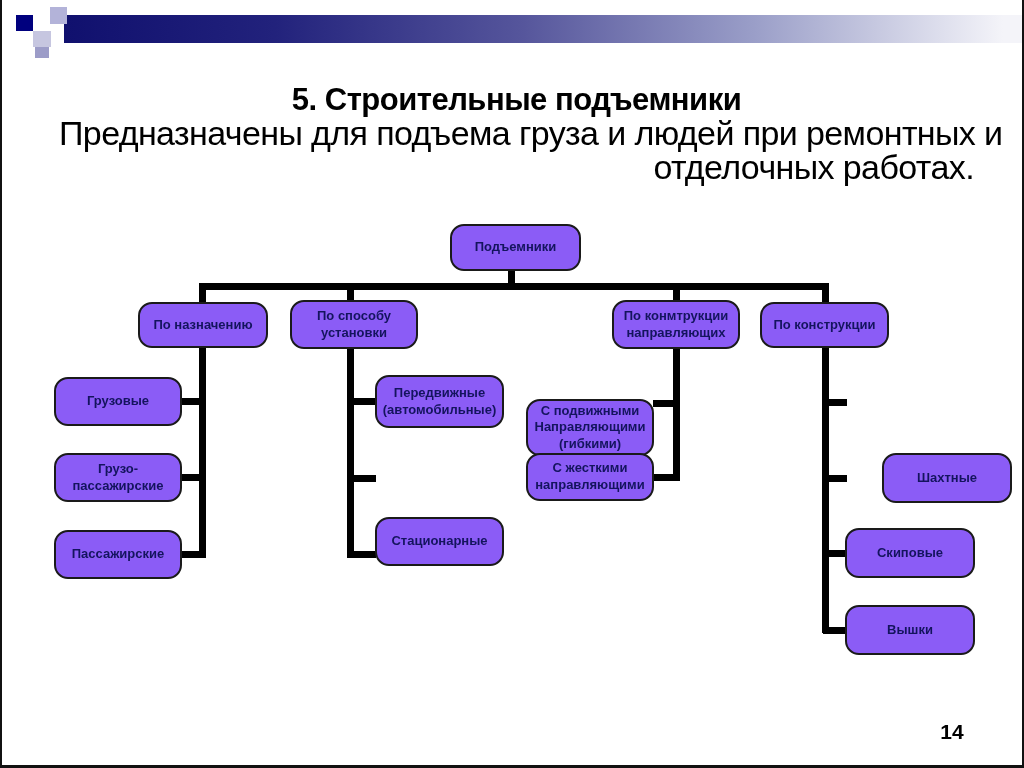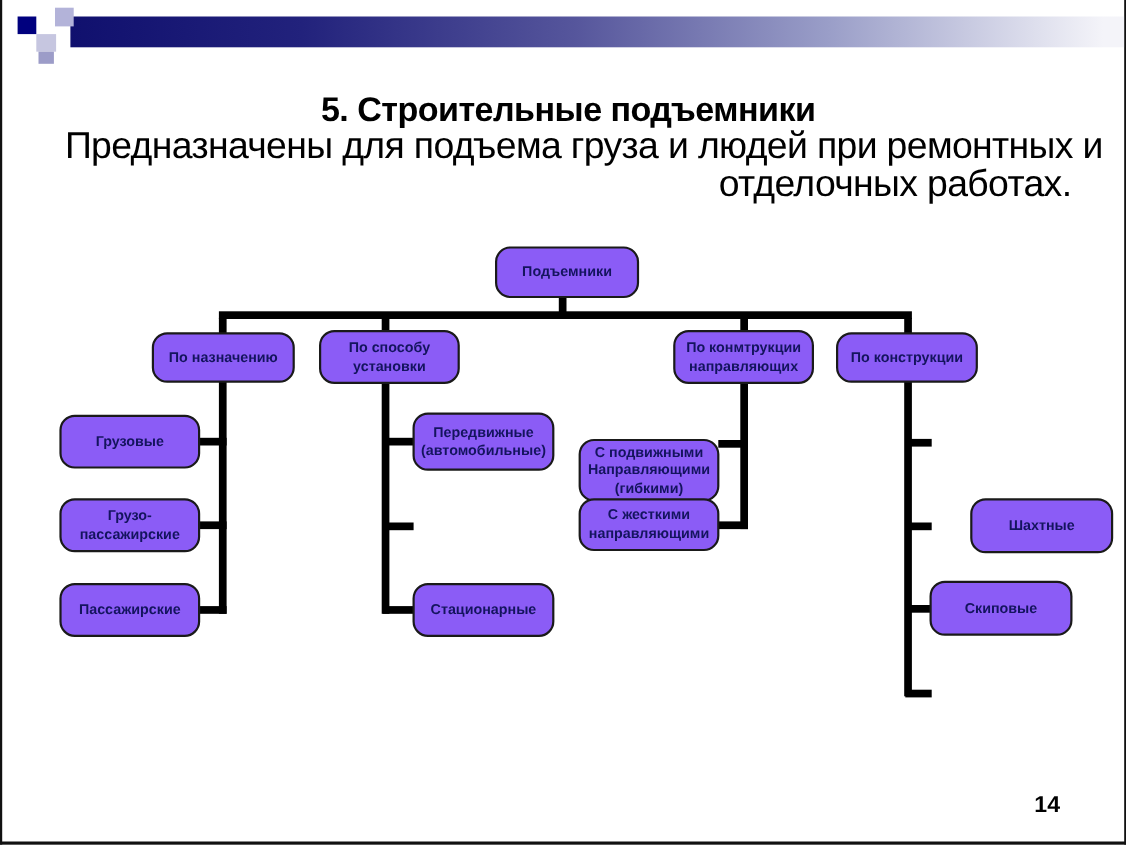--- a/index.html
+++ b/index.html
@@ -94,23 +94,24 @@
   <div class="node" style="left:136px;top:302px;width:130px;height:46px;">По назначению</div>
   <div class="node" style="left:288px;top:300px;width:128px;height:49px;">По способу установки</div>
   <div class="node" style="left:610px;top:300px;width:128px;height:49px;">По конмтрукции направляющих</div>
   <div class="node" style="left:758px;top:302px;width:129px;height:46px;">По конструкции</div>
 
   <div class="node" style="left:52px;top:377px;width:128px;height:49px;">Грузовые</div>
   <div class="node" style="left:52px;top:453px;width:128px;height:49px;">Грузо-пассажирские</div>
   <div class="node" style="left:52px;top:530px;width:128px;height:49px;">Пассажирские</div>
 
   <div class="node" style="left:373px;top:375px;width:129px;height:53px;">Передвижные (автомобильные)</div>
-  <div class="node" style="left:373px;top:530px;width:129px;height:49px;">Стационарные</div>
+  <div class="node" style="left:373px;top:517px;width:129px;height:49px;">Стационарные</div>
 
   <div class="node" style="left:524px;top:375px;width:128px;height:57px;margin-top:24px;">С подвижными Направляющими (гибкими)</div>
   <div class="node" style="left:524px;top:453px;width:128px;height:48px;">С жесткими направляющими</div>
 
   <div class="node" style="left:843px;top:453px;width:130px;height:50px;margin-left:37px;">Шахтные</div>
   <div class="node" style="left:843px;top:528px;width:130px;height:50px;">Скиповые</div>
+  <div class="node" style="left:843px;top:605px;width:130px;height:50px;">Вышки</div>
 
   <div class="pagenum">14</div>
 
 </div>
 
 </body></html>

